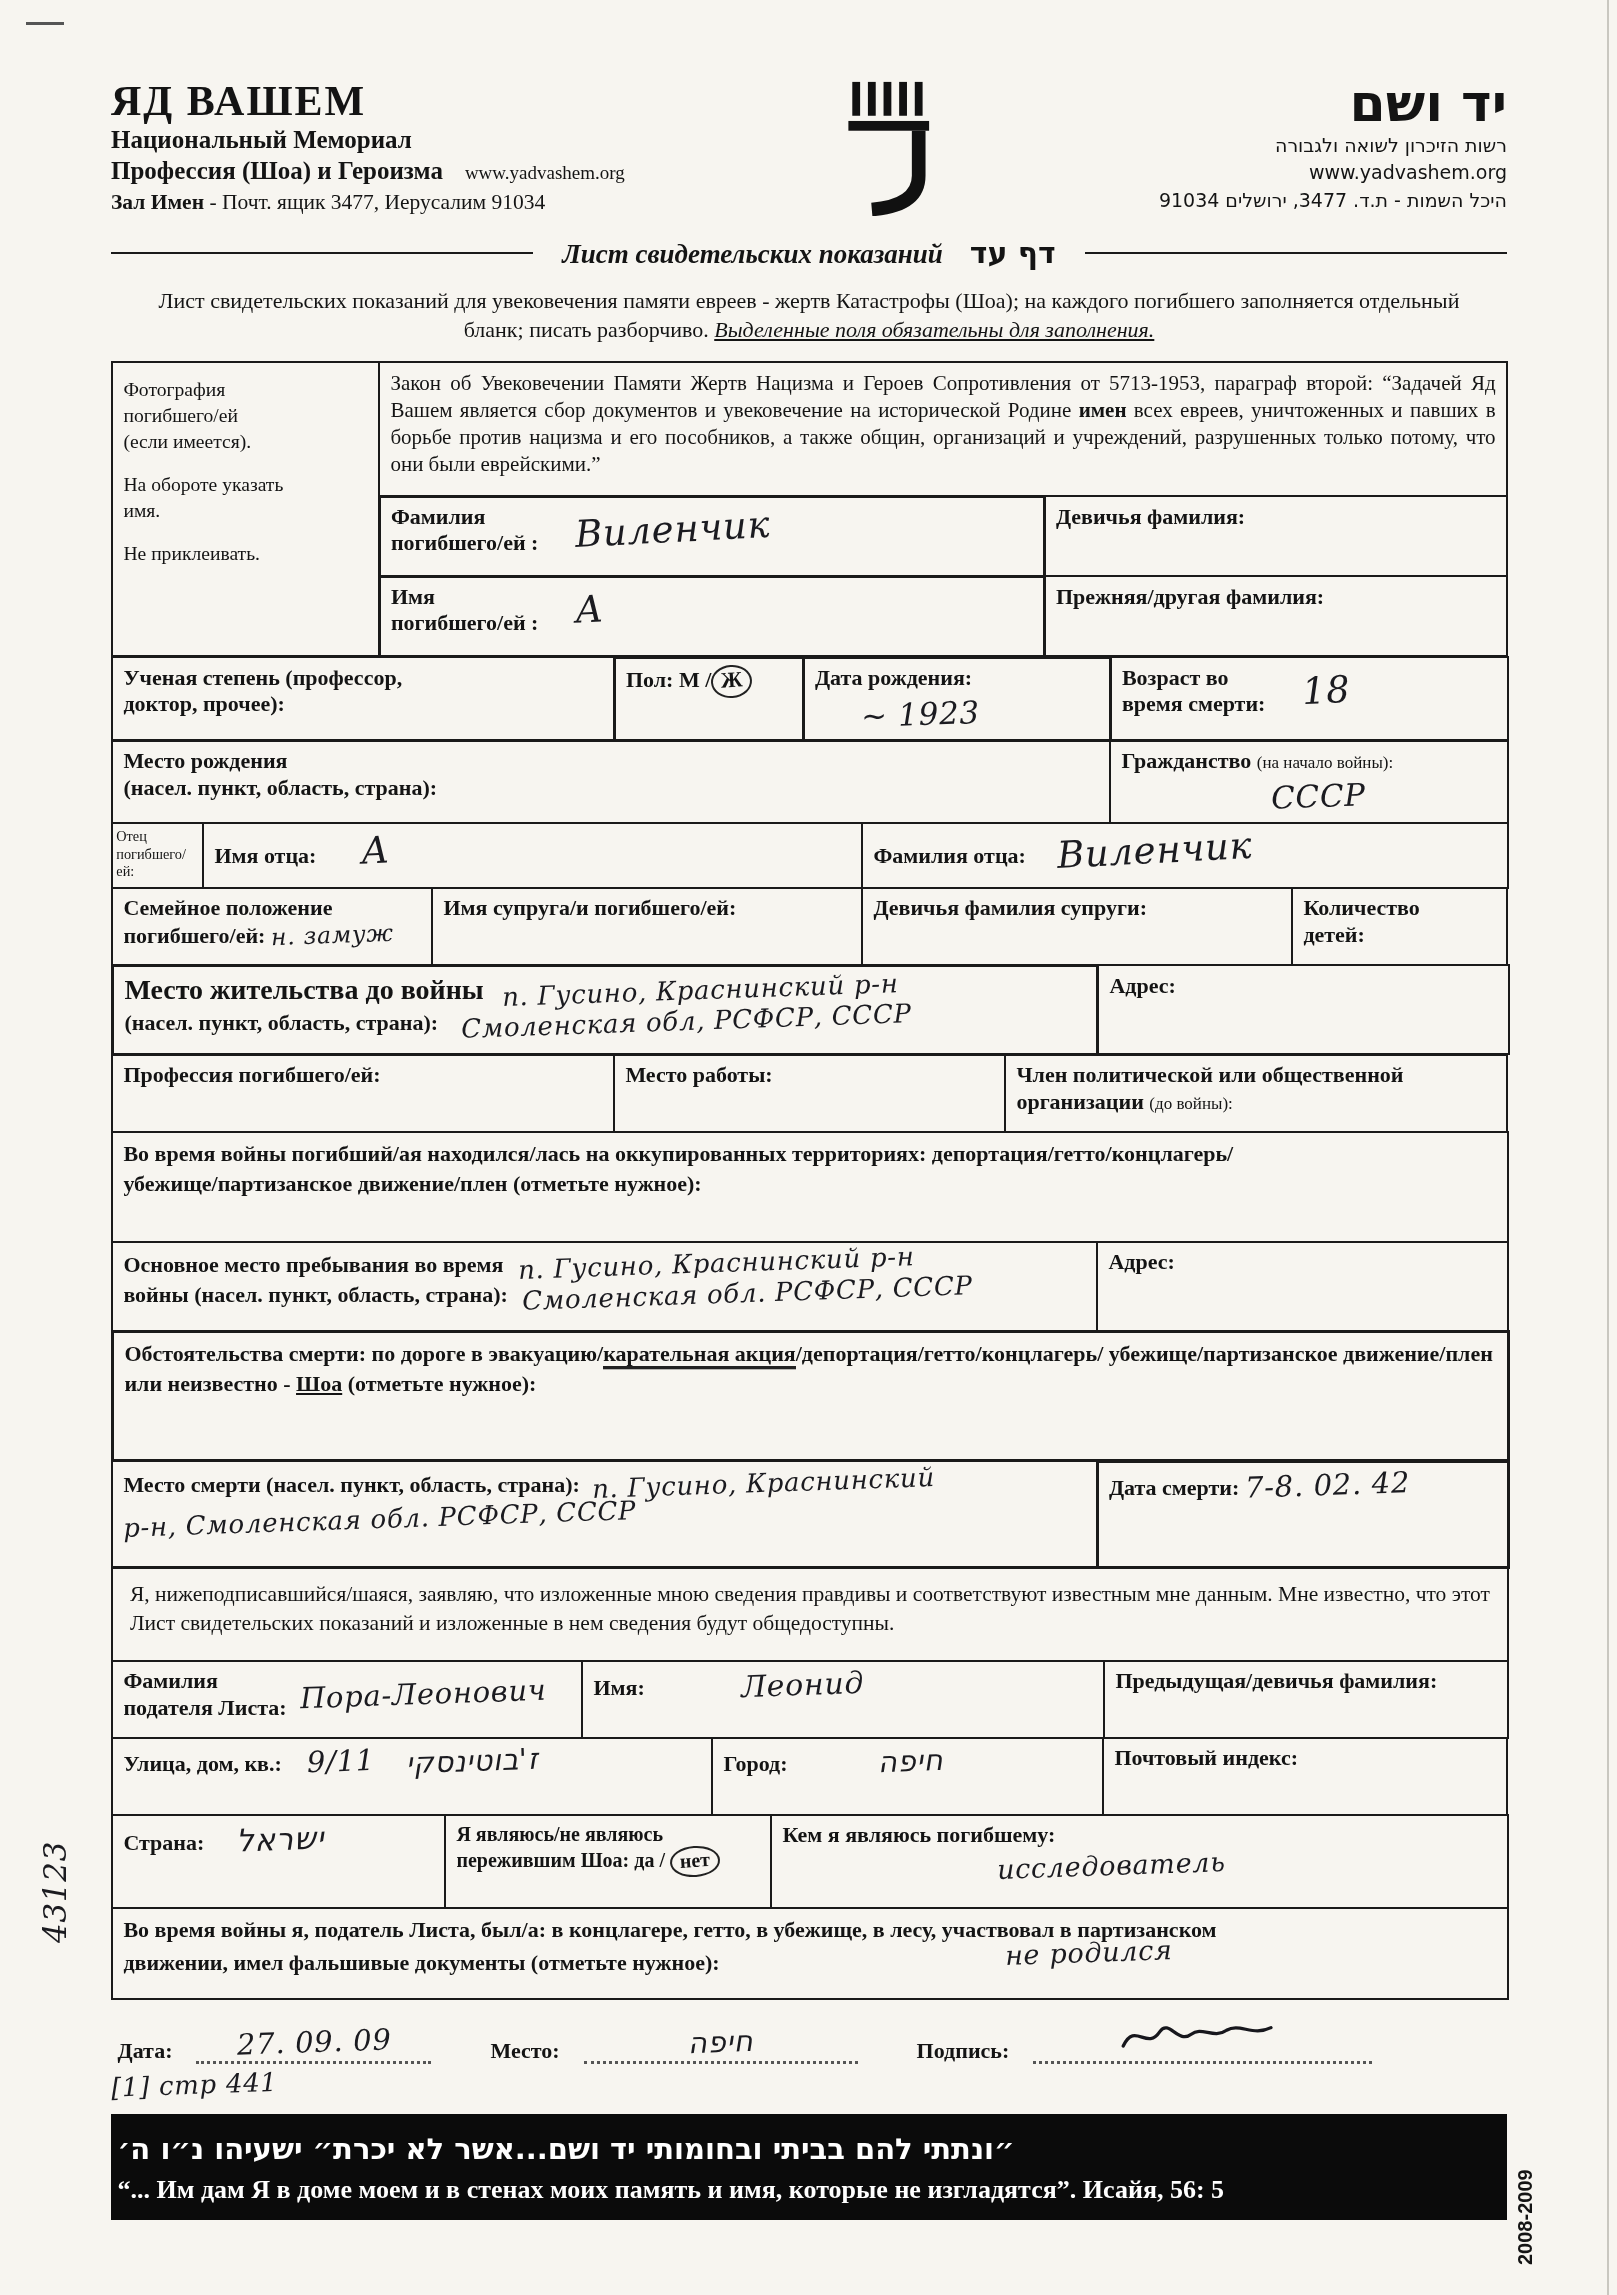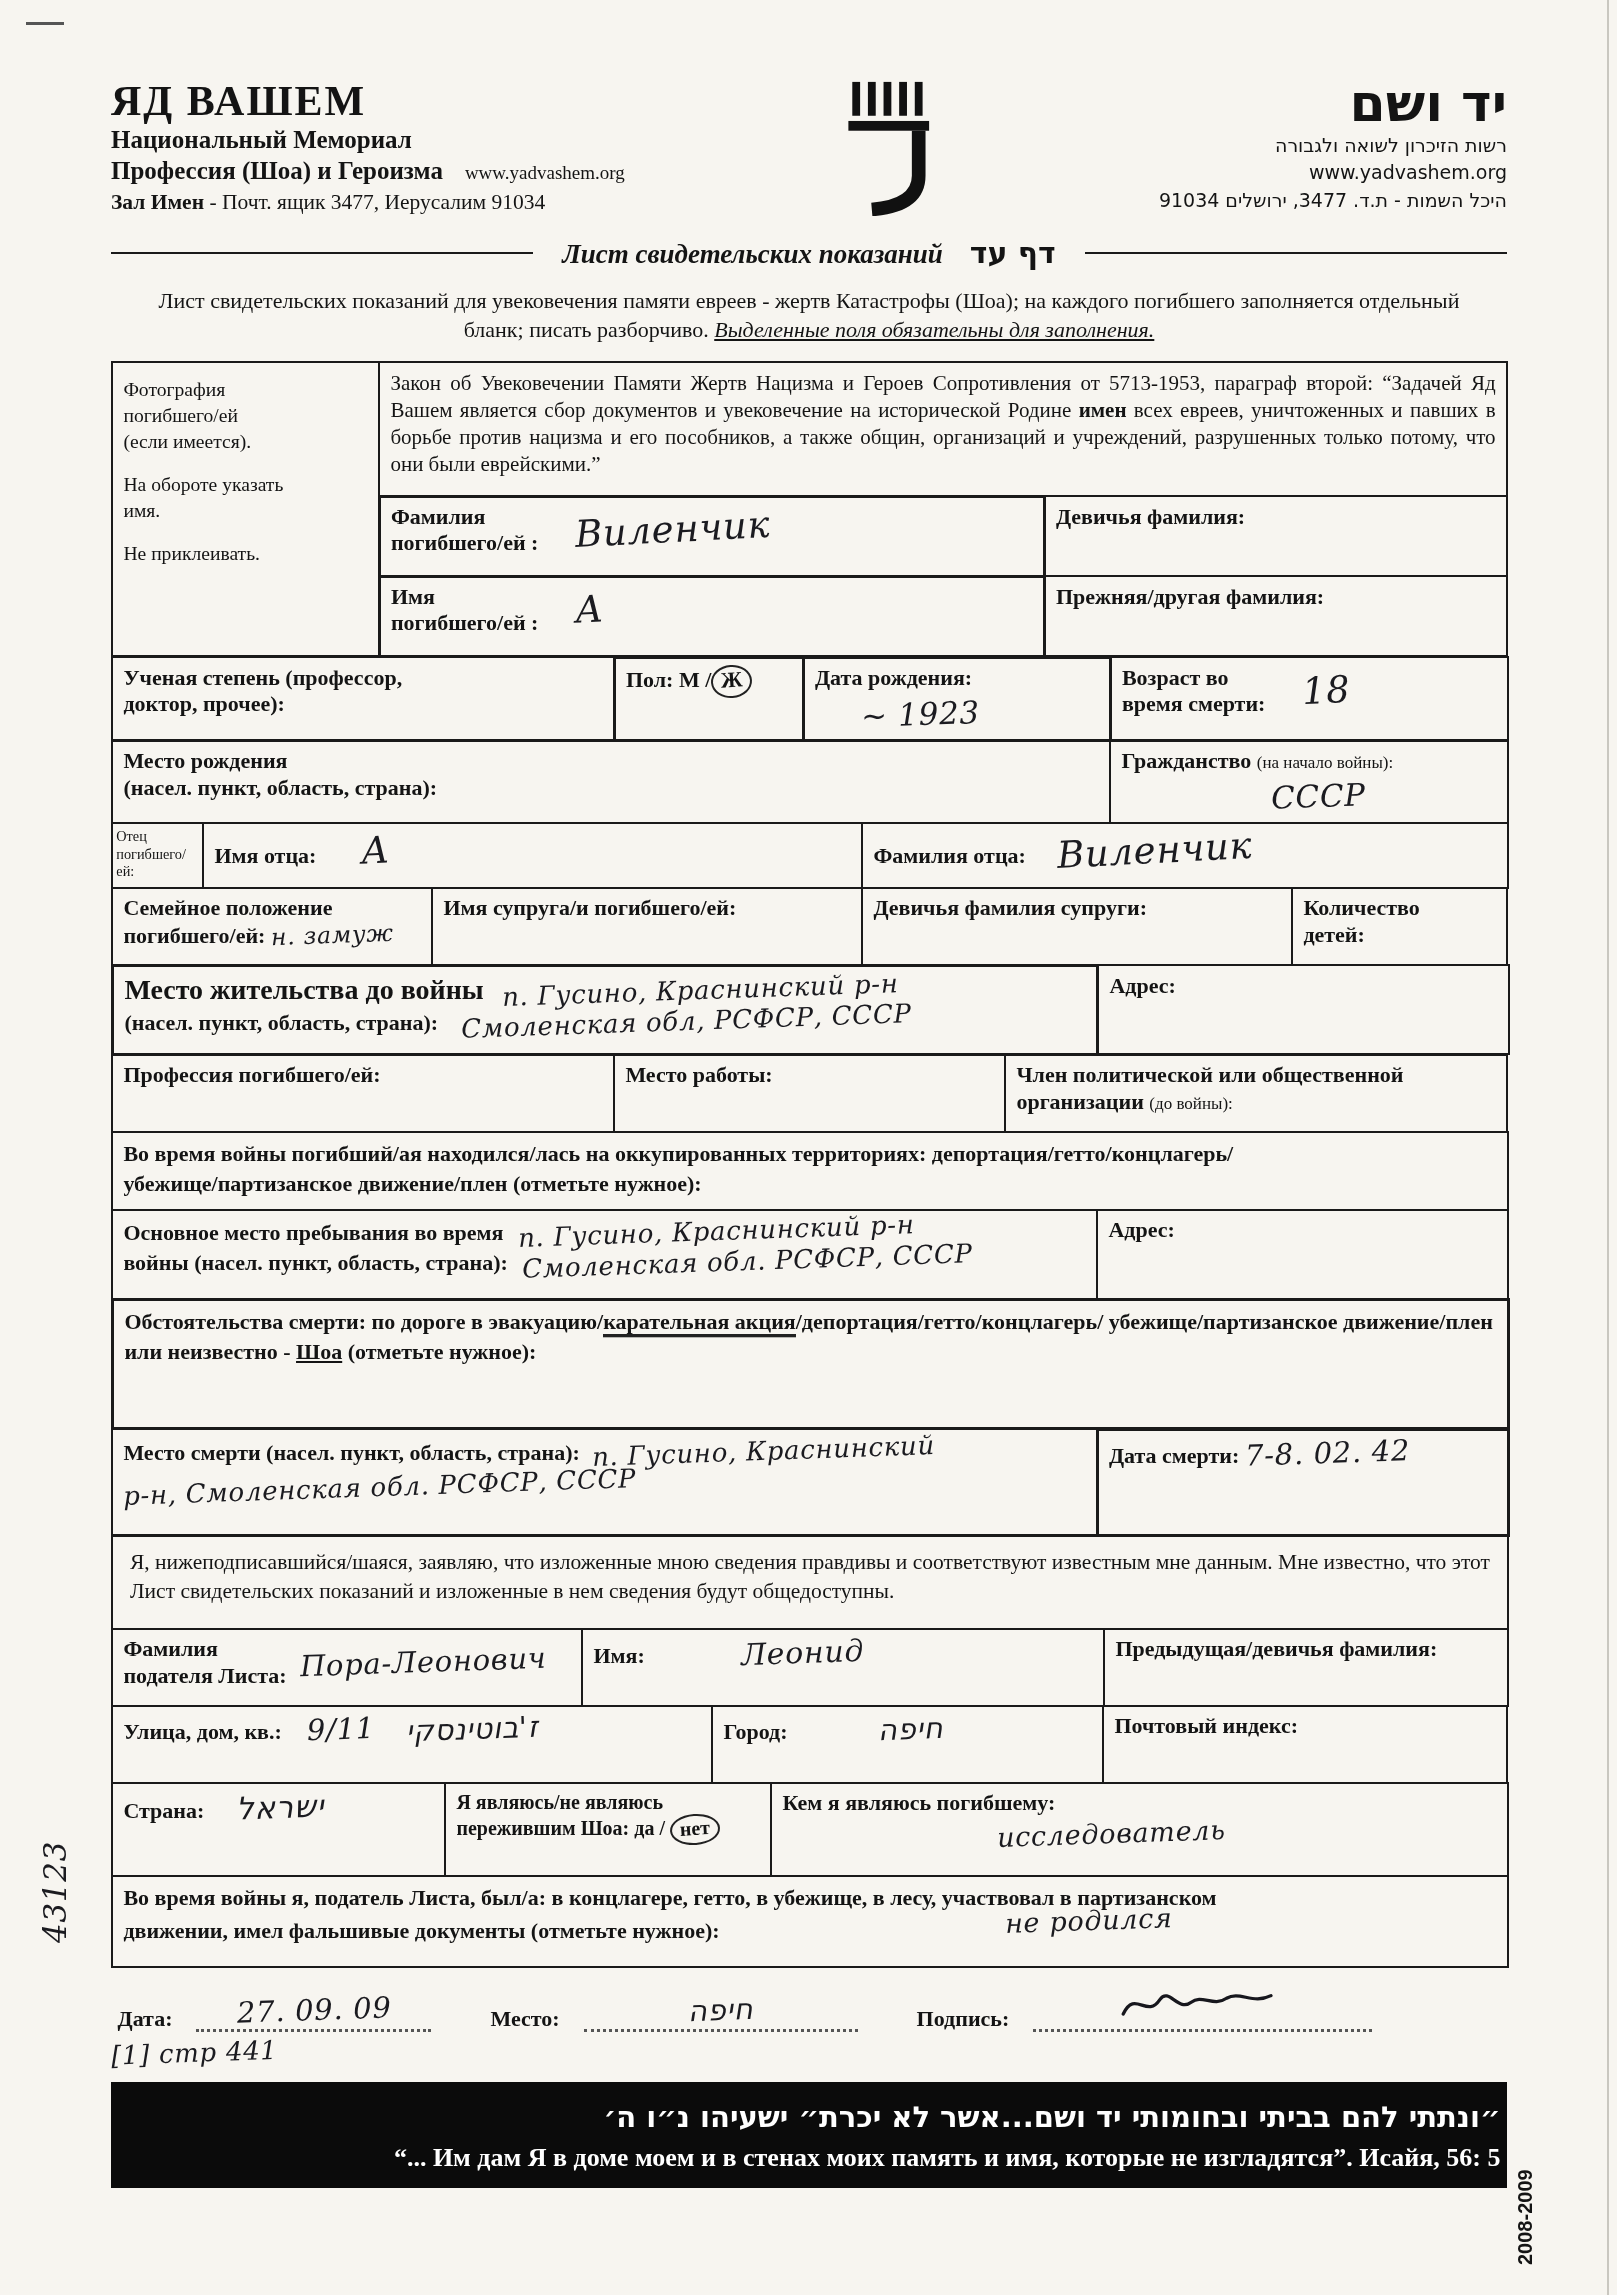--- a/index.html
+++ b/index.html
@@ -58,21 +58,21 @@
   .u{text-decoration:underline}
 
   
   .sign-row{display:flex;align-items:flex-end;gap:59px;margin-top:17px;padding-left:6.5px;font-size:22px}
   .sig-item{display:flex;align-items:flex-end;gap:24px}
   .dotfill{display:inline-block;border-bottom:3.3px dotted #555;text-align:center;padding:0 13px 1.3px}
   .w360{min-width:235px}.w420{min-width:274px}.w520{min-width:339px}
   .sig-note{margin-top:2.6px;text-align:right;padding-right:215px;font-size:26px}
 
   
-  .footer{margin-top:17px;background:#0b0b0b;color:#fff;text-align:right;padding:17px 6.5px 15.7px}
+  .footer{margin-top:17px;background:#0b0b0b;color:#fff;text-align:left;padding:17px 6.5px 15.7px}
   .footer-he{font-size:29px;font-weight:bold;line-height:1.3}
   .footer-ru{font-size:26px;font-weight:bold;margin-top:6.5px}
 
   
   .vert{position:absolute;white-space:nowrap;transform-origin:0 0;transform:rotate(-90deg)}
   .vert-edition{left:1514px;top:2265px;font-family:"Liberation Sans",sans-serif;font-size:20px;font-weight:bold}
   .vert-file{left:38px;top:1943px;font-size:31px}
 </style>
 </head>
 <body>
@@ -340,21 +340,21 @@
       </tbody>
     </table>
 
     
     <table class="frm">
       <colgroup>
           <col style="width:1396px">
         </colgroup>
       <tbody>
         <tr>
-          <td class="cell fw-cell" style="height:78px">
+          <td class="cell fw-cell" style="height:110px">
             <div class="b">Во время войны погибший/ая находился/лась на оккупированных территориях: депортация/гетто/концлагерь/</div>
             <div class="b">убежище/партизанское движение/плен (отметьте нужное):</div>
           </td>
         </tr>
       </tbody>
     </table>
 
     
     <table class="frm">
       <colgroup>

